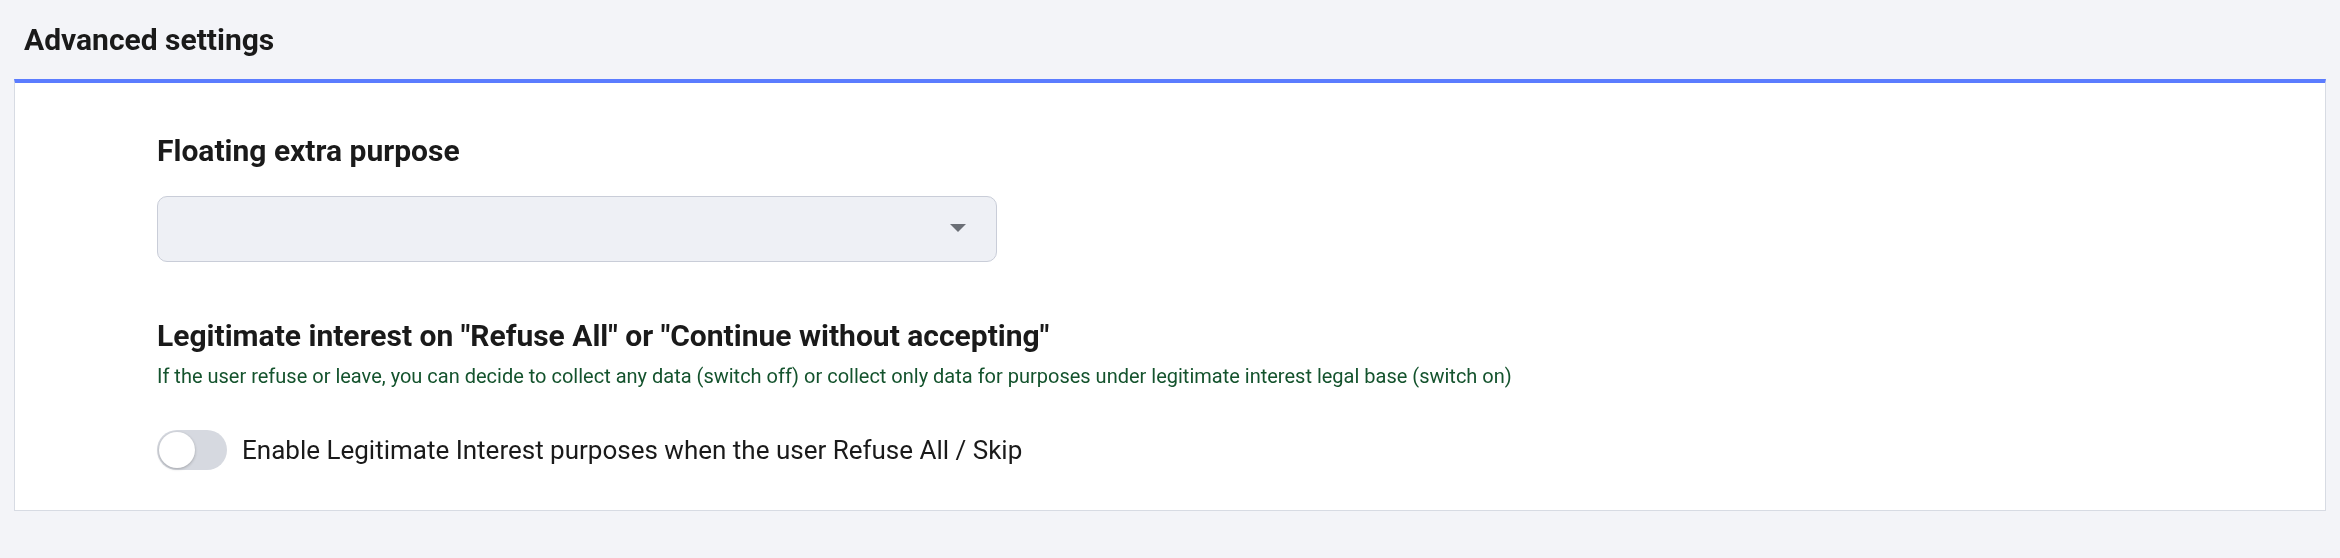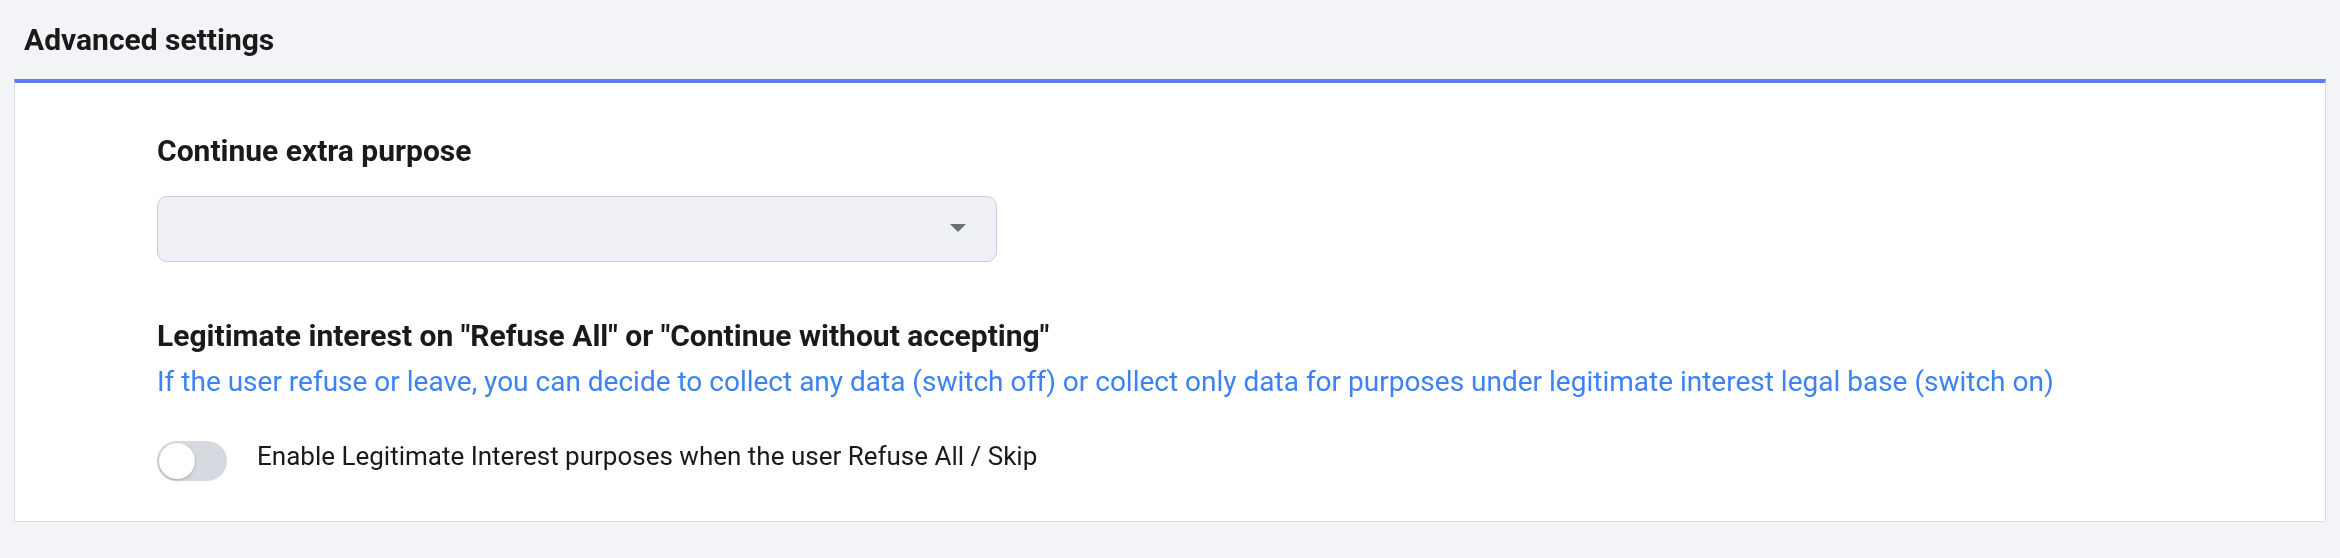--- a/index.html
+++ b/index.html
@@ -69,29 +69,30 @@
     .select-caret svg {
       display: block;
     }
     .sub-heading {
       font-size: 30px;
       font-weight: 700;
       color: #1a1a1a;
       margin-bottom: 10px;
     }
     .sub-desc {
-      font-size: 28px;
+      font-size: 20px;
       font-weight: 400;
-      color: #3b82f6;
+      color: #14532d;
       margin-bottom: 36px;
       line-height: 1.35;
     }
     .toggle-row {
       display: flex;
-      gap: 30px;
+      align-items: center;
+      gap: 15px;
       margin-top: 40px;
     }
     .toggle {
       position: relative;
       width: 70px;
       height: 40px;
       background: #d6d9e0;
       border-radius: 999px;
       cursor: pointer;
       flex-shrink: 0;
@@ -112,21 +113,21 @@
     }
   </style>
 </head>
 <body>
 
 <div class="page">
   <div class="panel-title">Advanced settings</div>
 
   <div class="panel">
 
-    <div class="section-heading">Continue extra purpose</div>
+    <div class="section-heading">Floating extra purpose</div>
 
     <div class="select-wrap">
       <div class="select-field"></div>
       <span class="select-caret">
         <svg width="18" height="12" viewBox="0 0 18 12" xmlns="http://www.w3.org/2000/svg">
           <path d="M1 1 L9 9 L17 1 Z" fill="#6b6f76"></path>
         </svg>
       </span>
     </div>
 

